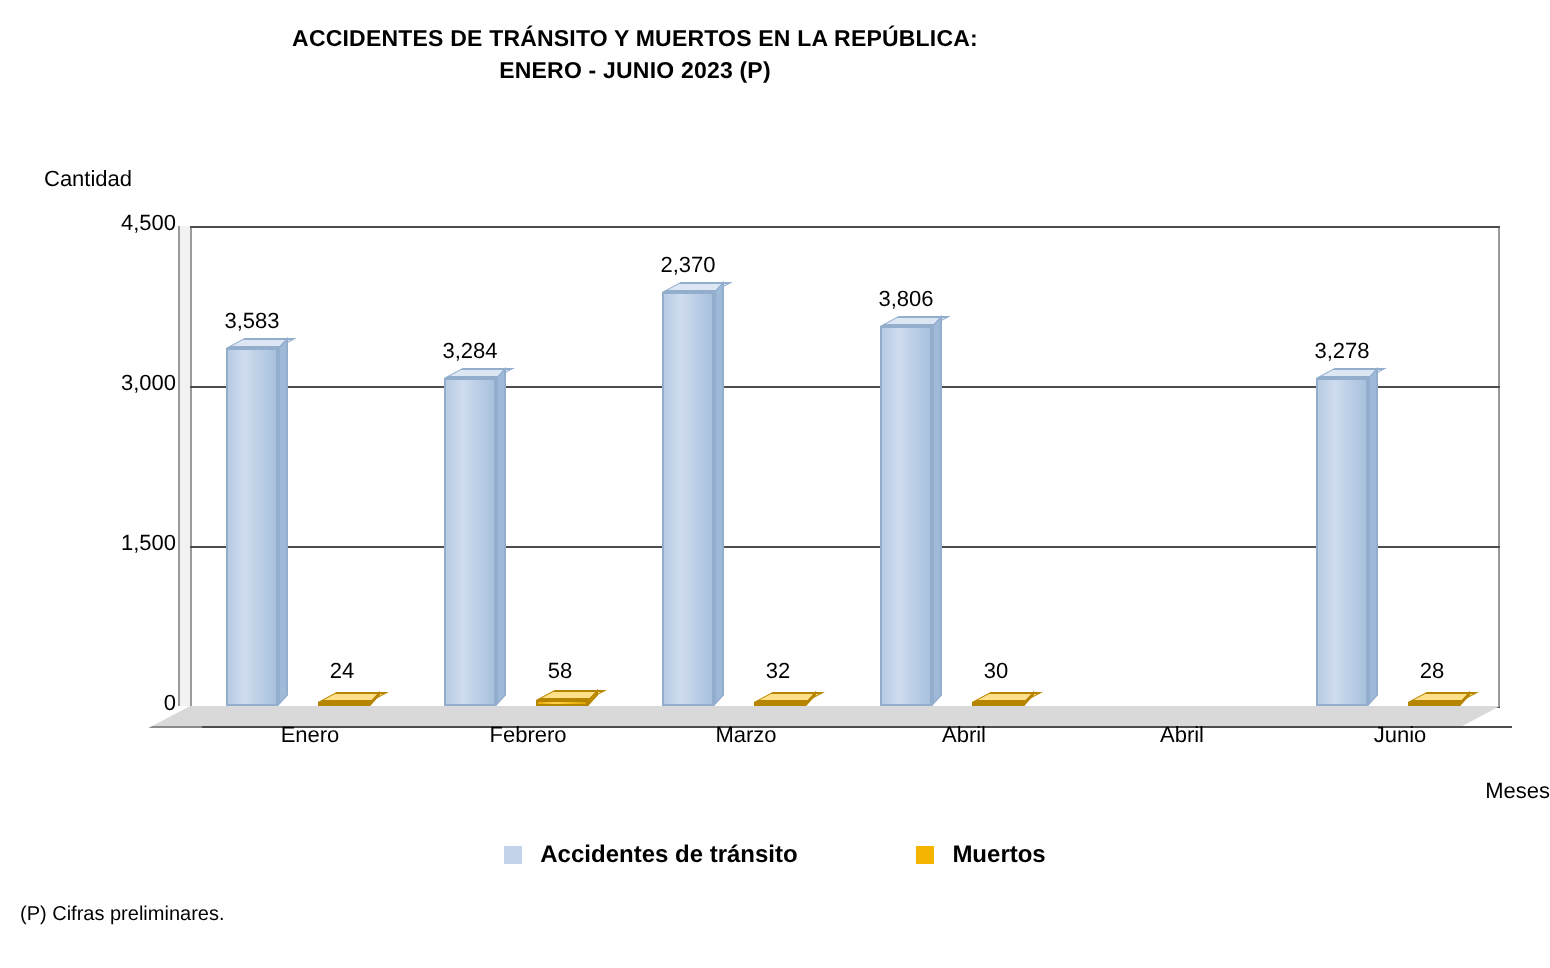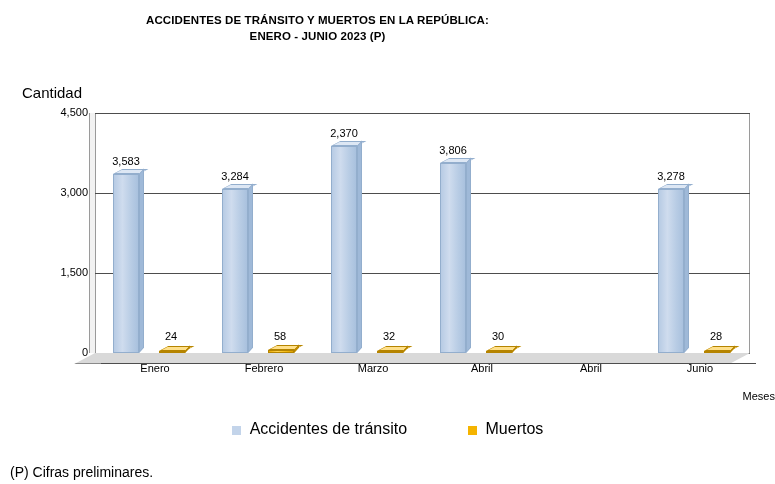--- a/index.html
+++ b/index.html
@@ -33,21 +33,21 @@
     letter-spacing: 0.1px;
     line-height: 16px;
   }
   .title .line2 { display: block; }
 
   
   .ylabel {
     position: absolute;
     left: 22px;
     top: 84px;
-    font-size: 15px;
+    font-size: 11px;
   }
   
   .xlabel {
     position: absolute;
     left: 0;
     top: 390px;
     width: 775px;
     text-align: right;
     font-size: 11px;
   }
@@ -197,43 +197,43 @@
     white-space: nowrap;
   }
 
   
   .legend {
     position: absolute;
     left: 0;
     top: 420px;
     width: 775px;
     text-align: center;
-    font-size: 16px;
+    font-size: 12px;
+    font-weight: bold;
   }
   .legend-item {
     display: inline-block;
     margin: 0 28px;
     white-space: nowrap;
   }
   .legend-swatch {
     display: inline-block;
     width: 9px;
     height: 9px;
     margin-right: 9px;
     vertical-align: -1px;
   }
   .sw-acc { background: #c3d4ea; }
   .sw-mue { background: #f5b400; }
 
   .footnote {
     position: absolute;
     left: 10px;
     top: 452px;
-    font-size: 14px;
-    margin-top: 12px;
+    font-size: 10px;
   }
 </style>
 </head>
 <body>
 
 <div class="chart-root">
 
   <div class="title">
     <span>ACCIDENTES DE TRÁNSITO Y MUERTOS EN LA REPÚBLICA:</span>
     <span class="line2">ENERO - JUNIO 2023 (P)</span>

